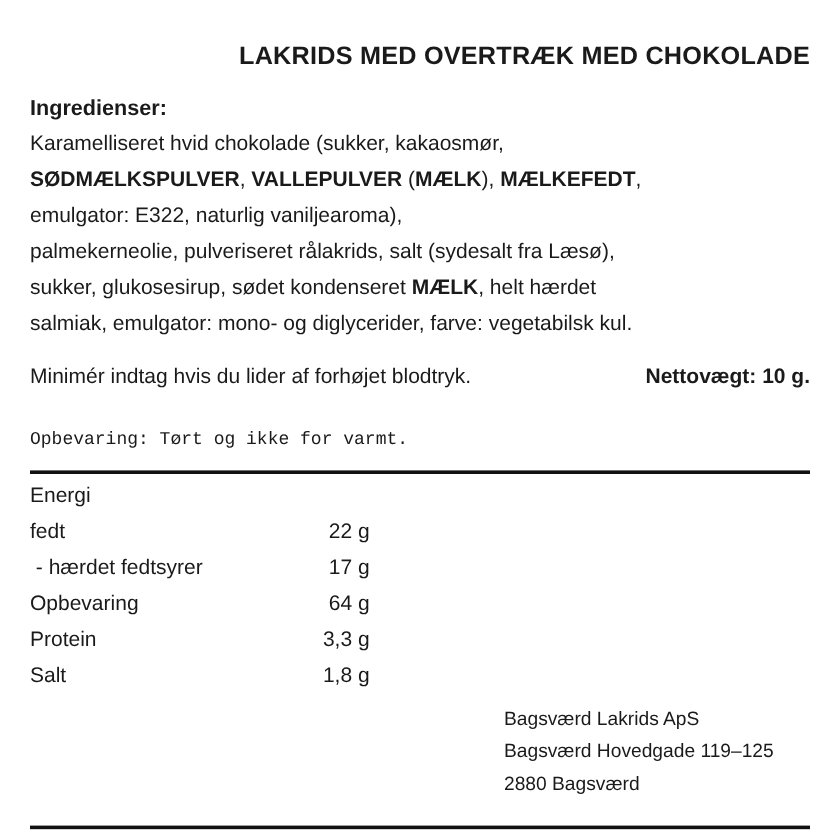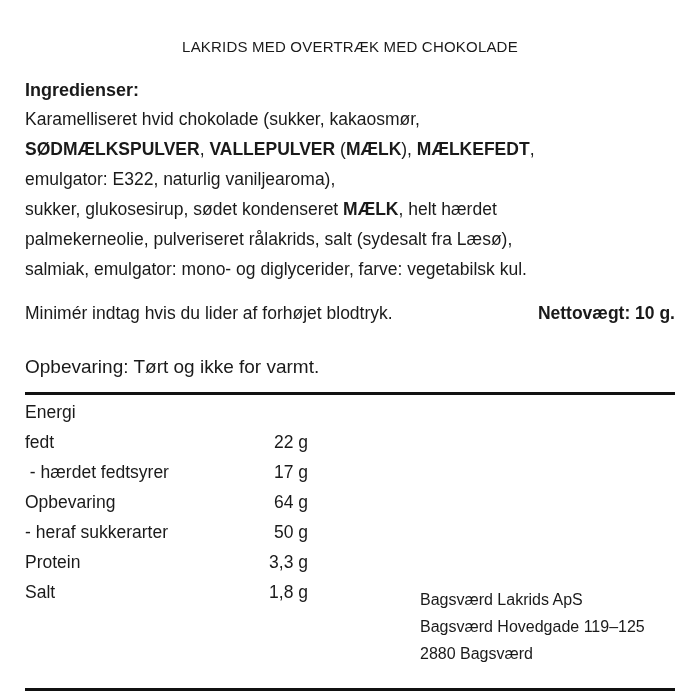--- a/index.html
+++ b/index.html
@@ -15,23 +15,23 @@
     color: #1a1a1a;
     overflow: hidden;
   }
   .label {
     position: absolute;
     inset: 0;
     padding: 34px 25px 0 25px;
     box-sizing: border-box;
   }
   .title {
-    text-align: center;
-    font-weight: normal;
-    font-size: 15px;
+    text-align: right;
+    font-weight: bold;
+    font-size: 21px;
     line-height: 26px;
     margin: 0 0 16px 0;
     letter-spacing: 0.2px;
   }
   .section-heading {
     font-weight: bold;
     font-size: 18px;
     line-height: 28px;
     margin: 0;
   }
@@ -45,22 +45,23 @@
     display: flex;
     justify-content: space-between;
     align-items: baseline;
     margin-top: 14px;
     font-size: 17.5px;
     line-height: 30px;
   }
   .net-weight { font-weight: bold; }
   .storage {
     margin-top: 24px;
-    font-size: 19px;
+    font-size: 15px;
     line-height: 30px;
+    font-family: Liberation Mono, monospace;
   }
   .divider {
     border: none;
     border-top: 3px solid #111;
     margin: 10px 0 0 0;
   }
   .nutrition-heading {
     margin-top: 31px;
     font-weight: bold;
     font-size: 19px;
@@ -101,22 +102,22 @@
 <div class="label">
 
   <h1 class="title">LAKRIDS MED OVERTRÆK MED CHOKOLADE</h1>
 
   <div>
     <p class="section-heading">Ingredienser:</p>
     <div id="ingredients-lines">
         <div class="ing-line"><span>Karamelliseret hvid chokolade (sukker, kakaosmør,</span></div>
         <div class="ing-line"><span class="b">SØDMÆLKSPULVER</span><span>, </span><span class="b">VALLEPULVER</span><span> (</span><span class="b">MÆLK</span><span>), </span><span class="b">MÆLKEFEDT</span><span>,</span></div>
         <div class="ing-line"><span>emulgator: E322, naturlig vaniljearoma),</span></div>
+        <div class="ing-line"><span>palmekerneolie, pulveriseret rålakrids, salt (sydesalt fra Læsø),</span></div>
         <div class="ing-line"><span>sukker, glukosesirup, sødet kondenseret </span><span class="b">MÆLK</span><span>, helt hærdet</span></div>
-        <div class="ing-line"><span>palmekerneolie, pulveriseret rålakrids, salt (sydesalt fra Læsø),</span></div>
         <div class="ing-line"><span>salmiak, emulgator: mono- og diglycerider, farve: vegetabilsk kul.</span></div>
       </div>
   </div>
 
   <div class="warning-row">
     <span>Minimér indtag hvis du lider af forhøjet blodtryk.</span>
     <span class="net-weight">Nettovægt: 10 g.</span>
   </div>
 
   <div class="storage">Opbevaring: Tørt og ikke for varmt.</div>
@@ -134,24 +135,20 @@
         </div>
         <div class="n-row">
           <span class="n-label"> - hærdet fedtsyrer</span>
           <span class="n-value">17 g</span>
         </div>
         <div class="n-row">
           <span class="n-label">Opbevaring</span>
           <span class="n-value">64 g</span>
         </div>
         <div class="n-row">
-          <span class="n-label">- heraf sukkerarter</span>
-          <span class="n-value">50 g</span>
-        </div>
-        <div class="n-row">
           <span class="n-label">Protein</span>
           <span class="n-value">3,3 g</span>
         </div>
         <div class="n-row">
           <span class="n-label">Salt</span>
           <span class="n-value">1,8 g</span>
         </div>
       </div>
   </div>
 

